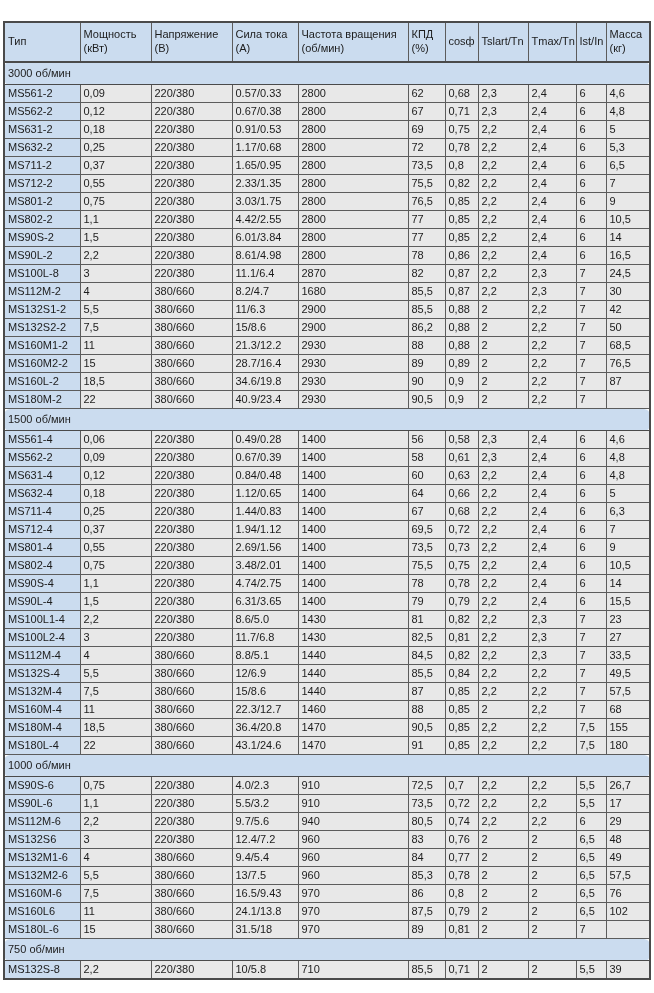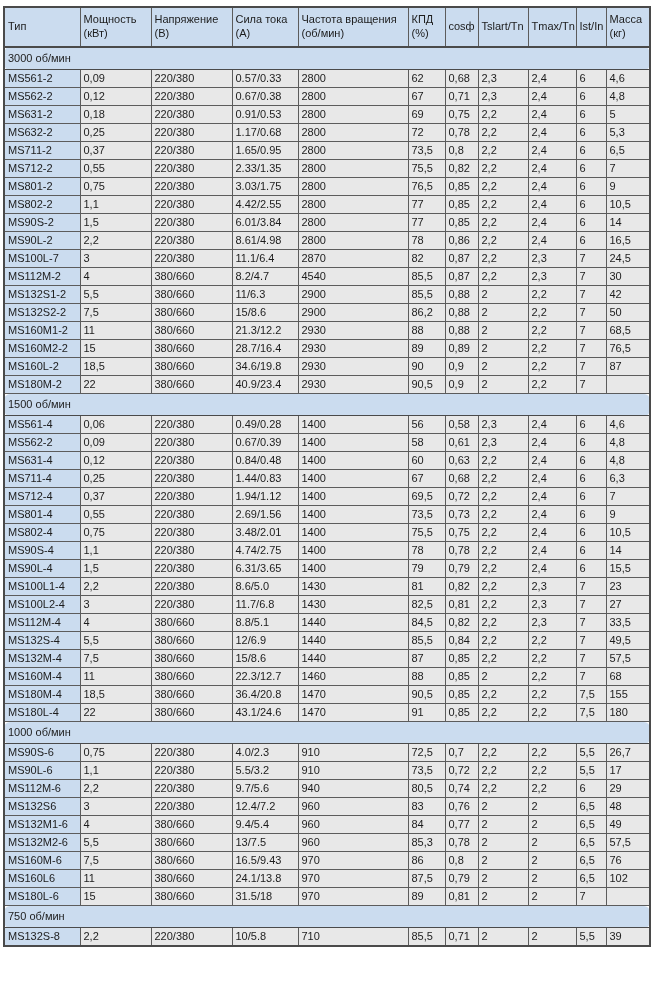--- a/index.html
+++ b/index.html
@@ -5,21 +5,21 @@
   html, body {
     margin: 0;
     padding: 0;
     background: #ffffff;
     font-family: "Liberation Sans", "DejaVu Sans", sans-serif;
   }
   .page {
     width: 654px;
     height: 993px;
     box-sizing: border-box;
-    padding: 6px 3px;
+    padding: 21px 3px;
     background: #ffffff;
     overflow: hidden;
   }
   table.spec {
     border-collapse: collapse;
     table-layout: fixed;
     width: 648px;
     border: 2px solid #4a4a4a;
   }
   table.spec th, table.spec td {
@@ -215,38 +215,38 @@
           <td>8.61/4.98</td>
           <td>2800</td>
           <td>78</td>
           <td>0,86</td>
           <td>2,2</td>
           <td>2,4</td>
           <td>6</td>
           <td>16,5</td>
         </tr>
         <tr>
-          <td class="type-cell">MS100L-7</td>
+          <td class="type-cell">MS100L-8</td>
           <td>3</td>
           <td>220/380</td>
           <td>11.1/6.4</td>
           <td>2870</td>
           <td>82</td>
           <td>0,87</td>
           <td>2,2</td>
           <td>2,3</td>
           <td>7</td>
           <td>24,5</td>
         </tr>
         <tr>
           <td class="type-cell">MS112M-2</td>
           <td>4</td>
           <td>380/660</td>
           <td>8.2/4.7</td>
-          <td>4540</td>
+          <td>1680</td>
           <td>85,5</td>
           <td>0,87</td>
           <td>2,2</td>
           <td>2,3</td>
           <td>7</td>
           <td>30</td>
         </tr>
         <tr>
           <td class="type-cell">MS132S1-2</td>
           <td>5,5</td>
@@ -359,20 +359,33 @@
           <td>0,12</td>
           <td>220/380</td>
           <td>0.84/0.48</td>
           <td>1400</td>
           <td>60</td>
           <td>0,63</td>
           <td>2,2</td>
           <td>2,4</td>
           <td>6</td>
           <td>4,8</td>
+        </tr>
+        <tr>
+          <td class="type-cell">MS632-4</td>
+          <td>0,18</td>
+          <td>220/380</td>
+          <td>1.12/0.65</td>
+          <td>1400</td>
+          <td>64</td>
+          <td>0,66</td>
+          <td>2,2</td>
+          <td>2,4</td>
+          <td>6</td>
+          <td>5</td>
         </tr>
         <tr>
           <td class="type-cell">MS711-4</td>
           <td>0,25</td>
           <td>220/380</td>
           <td>1.44/0.83</td>
           <td>1400</td>
           <td>67</td>
           <td>0,68</td>
           <td>2,2</td>

